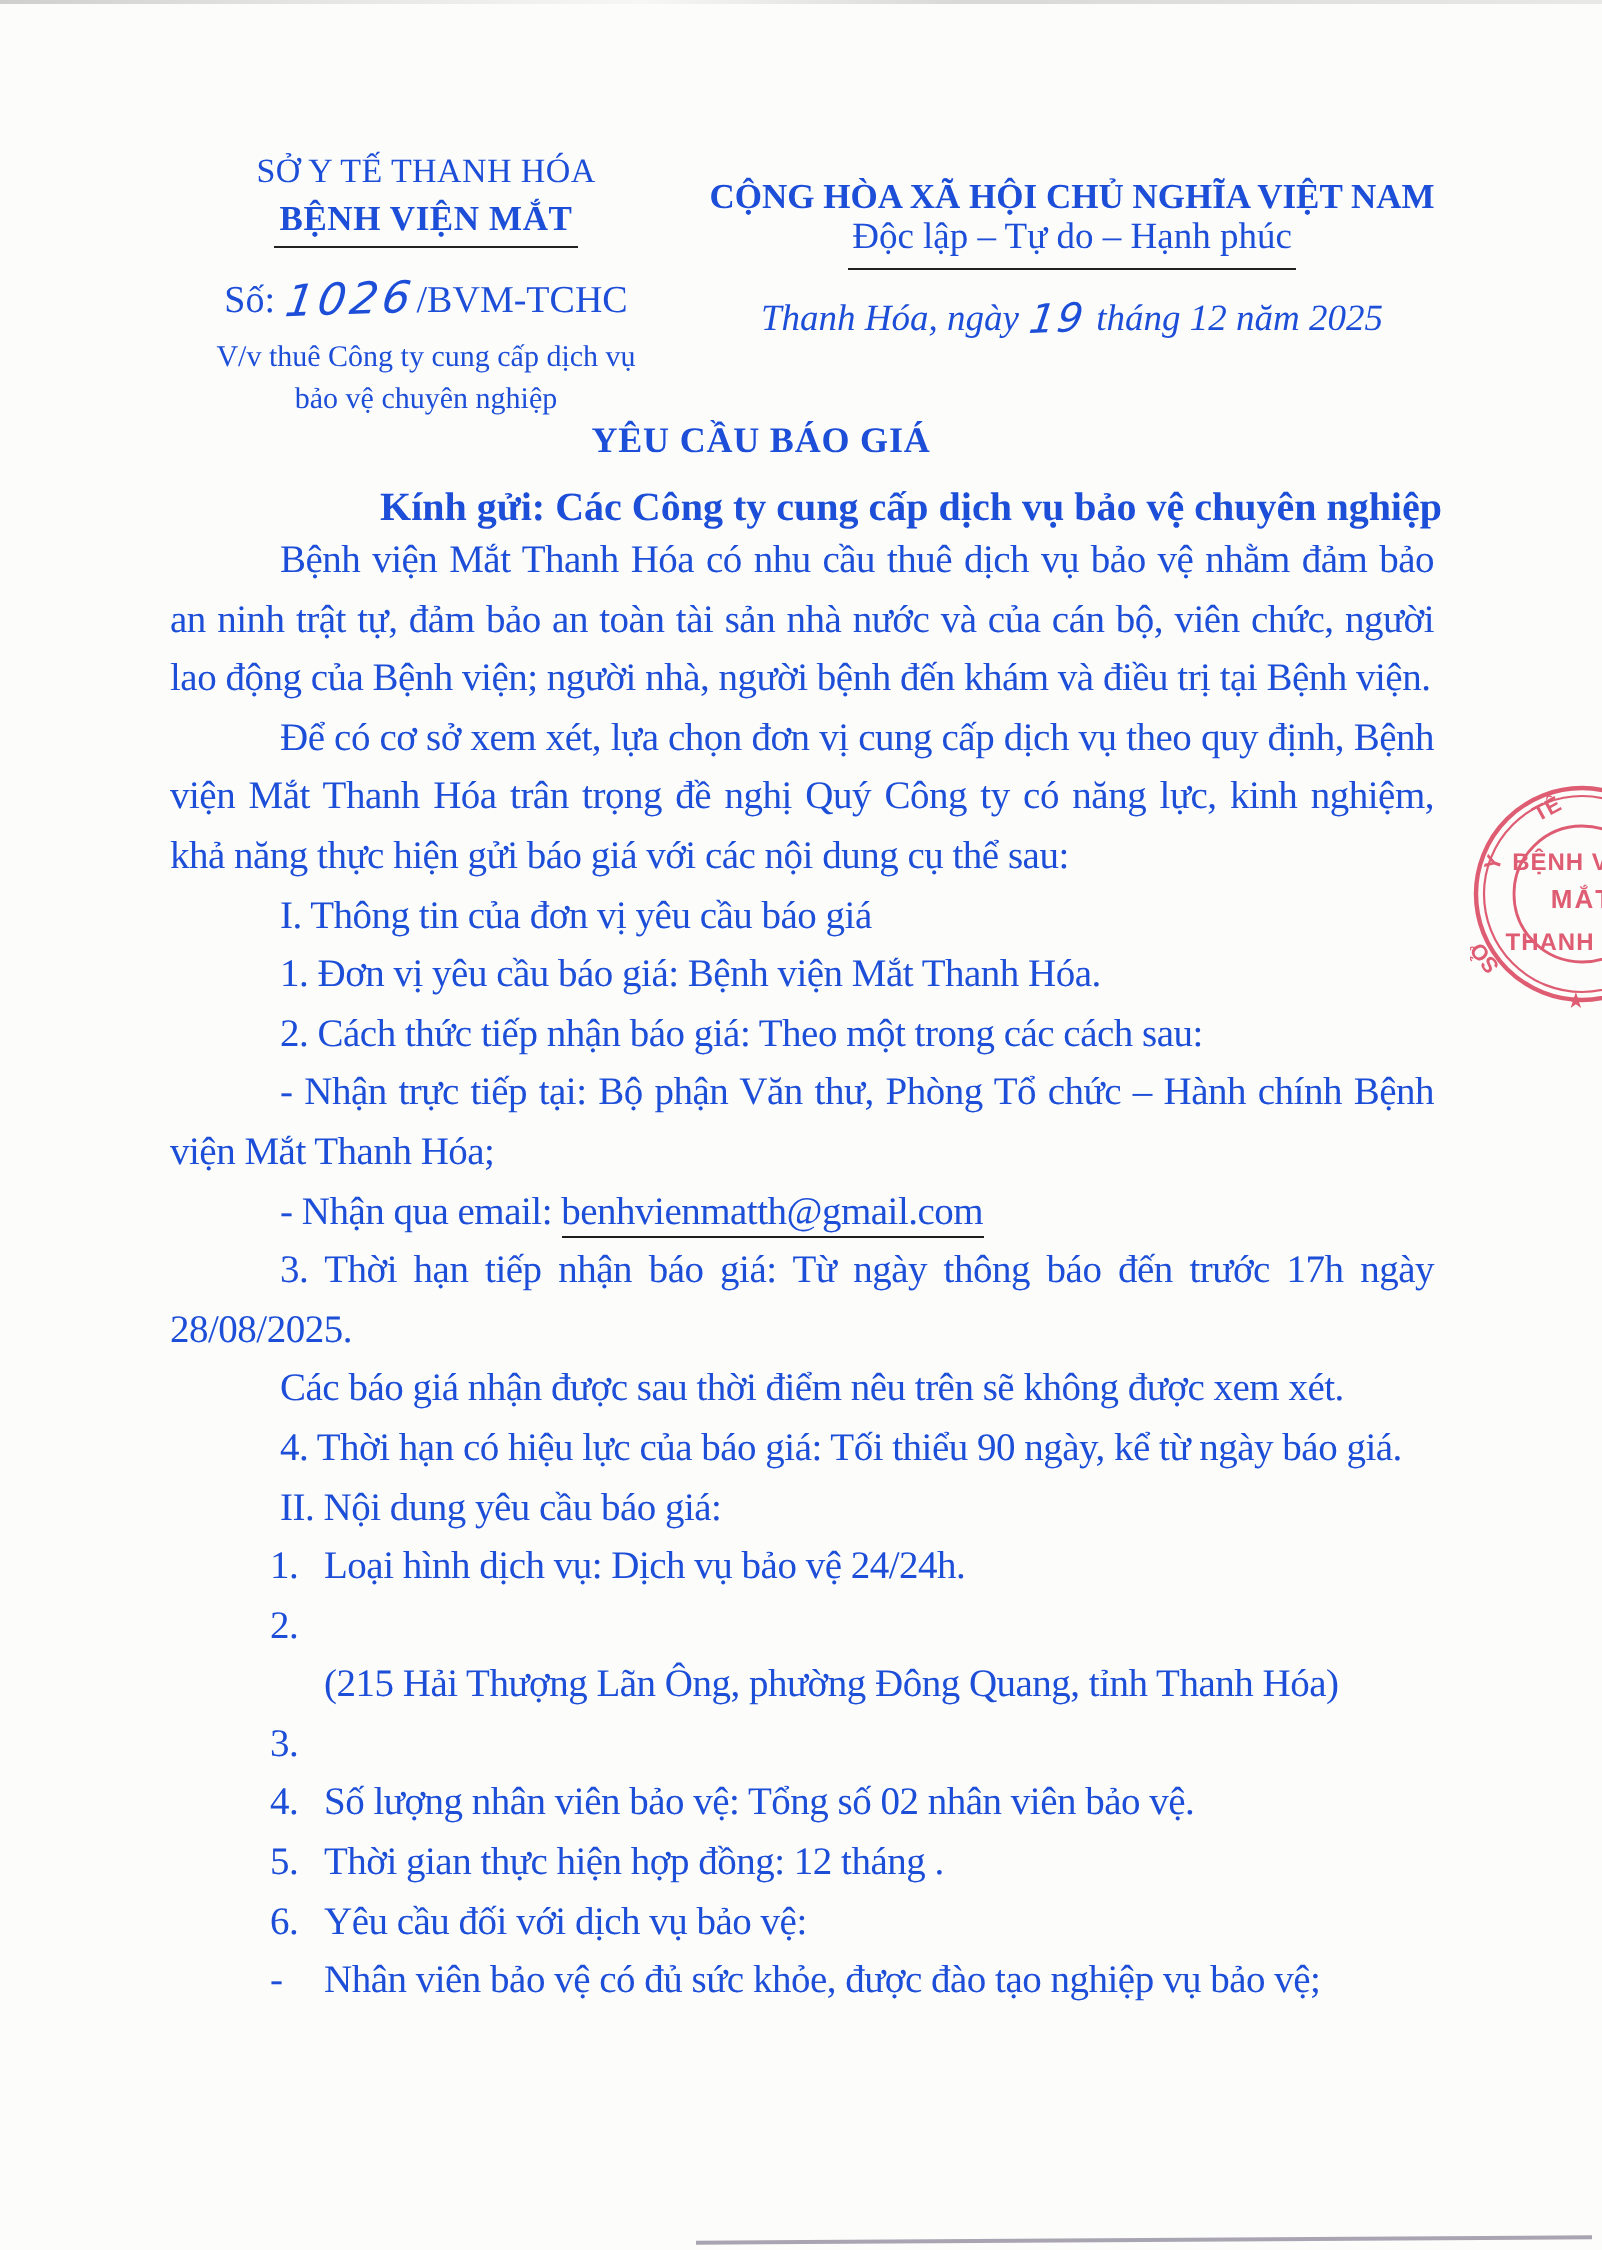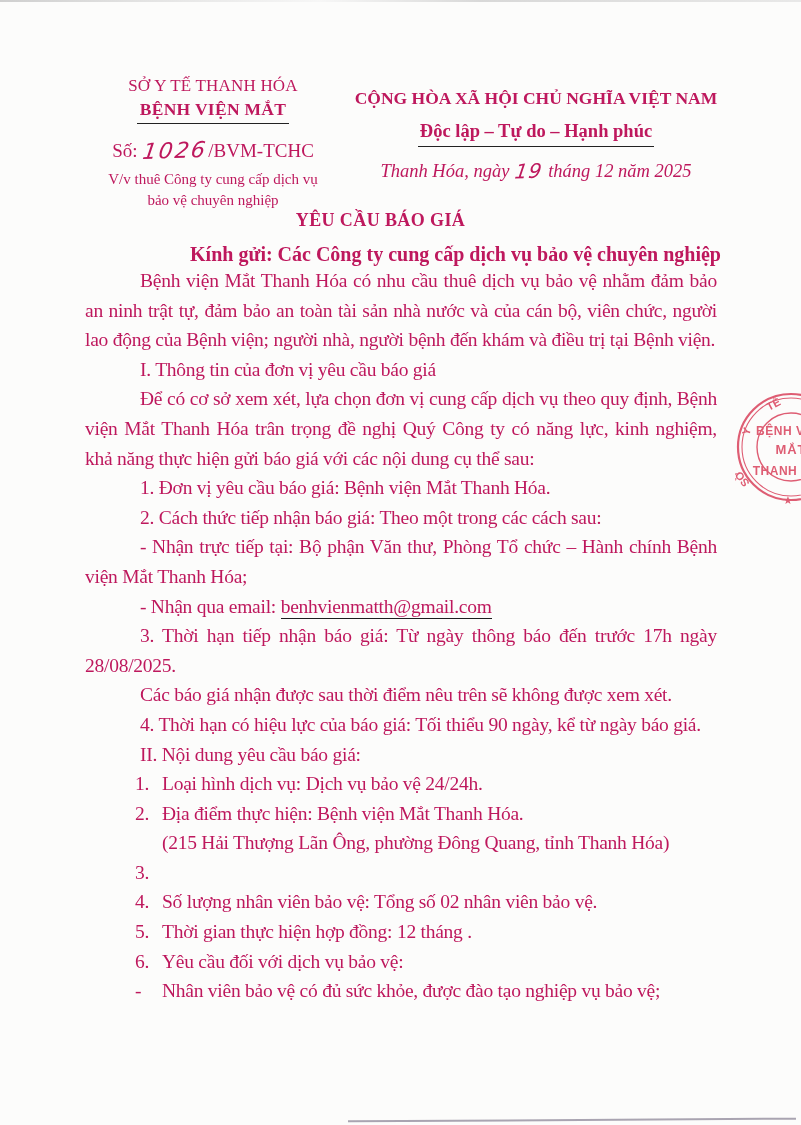--- a/index.html
+++ b/index.html
@@ -1,18 +1,18 @@
 <!DOCTYPE html>
 <html><head>
 <meta charset="utf-8">
 <style>
   html,body{margin:0;padding:0;background:#e8e8e8;}
   .page{
     position:relative;width:801px;height:1125px;margin:0 auto;
-    background:#fcfcfb;color:#be185d;overflow:hidden;
+    background:#fcfcfb;color:#1d4ed8;overflow:hidden;
     font-family:"Liberation Serif","DejaVu Serif",serif;
   }
   
   .scan-top{position:absolute;top:0;left:0;right:0;height:2px;
     background:linear-gradient(90deg,#aaa 0%,#cfcfcf 18%,#f2f2f2 40%,#bbb 60%,#d8d8d8 100%);
     opacity:.55;}
   .scan-bottom{position:absolute;top:1119px;left:348px;width:448px;height:1.6px;
     background:#8d8798;opacity:.75;transform:rotate(-0.35deg);}
   
   .hdr-left{position:absolute;top:76px;left:80px;width:266px;text-align:center;}
@@ -20,21 +20,21 @@
   .org{margin-top:3px;font-weight:bold;font-size:17.5px;letter-spacing:.3px;}
   .u-org{display:inline-block;padding:0 3px 3px 3px;border-bottom:1.6px solid #222;}
   .doc-no{margin-top:13px;font-size:19px;white-space:nowrap;}
   .hand{font-family:"DejaVu Sans",sans-serif;font-style:italic;display:inline-block;
     font-size:22px;letter-spacing:2px;transform:skewX(-10deg) rotate(-2deg);
     position:relative;top:1px;padding:0 1px;}
   .hand-sm{font-size:20px;letter-spacing:1px;}
   .subject{margin-top:7px;font-size:15px;line-height:21px;}
   .hdr-right{position:absolute;top:88px;left:344px;width:384px;text-align:center;}
   .motto1{font-weight:bold;font-size:17.5px;white-space:nowrap;}
-  .motto2{margin-top:12px;font-weight:bold;font-size:18.5px;}
+  .motto2{margin-top:0;font-weight:normal;font-size:18.5px;}
   .u-motto{display:inline-block;padding:0 2px 4px 2px;border-bottom:1.7px solid #222;}
   .dateline{margin-top:11px;font-style:italic;font-size:18.5px;white-space:nowrap;}
   
   .title{position:absolute;top:210px;left:60px;right:100px;text-align:center;
     font-weight:bold;font-size:18px;letter-spacing:.4px;}
   .salutation{position:absolute;top:243px;left:40px;right:80px;text-align:right;
     font-weight:bold;font-size:20px;}
   
   .body{position:absolute;top:266px;left:85px;width:632px;
     font-size:19.5px;line-height:29.6px;letter-spacing:-0.25px;}
@@ -80,37 +80,36 @@
       <span class="hand hand-sm">19</span>
       <span>tháng 12 năm 2025</span>
     </div>
   </div>
 
   <div class="title">YÊU CẦU BÁO GIÁ</div>
   <div class="salutation">Kính gửi: Các Công ty cung cấp dịch vụ bảo vệ chuyên nghiệp</div>
 
   <main class="body">
     <p class="p">Bệnh viện Mắt Thanh Hóa có nhu cầu thuê dịch vụ bảo vệ nhằm đảm bảo an ninh trật tự, đảm bảo an toàn tài sản nhà nước và của cán bộ, viên chức, người lao động của Bệnh viện; người nhà, người bệnh đến khám và điều trị tại Bệnh viện.</p>
+    <p class="p">Để có cơ sở xem xét, lựa chọn đơn vị cung cấp dịch vụ theo quy định, Bệnh viện Mắt Thanh Hóa trân trọng đề nghị Quý Công ty có năng lực, kinh nghiệm, khả năng thực hiện gửi báo giá với các nội dung cụ thể sau:</p>
     <p class="p">I. Thông tin của đơn vị yêu cầu báo giá</p>
-    <p class="p">Để có cơ sở xem xét, lựa chọn đơn vị cung cấp dịch vụ theo quy định, Bệnh viện Mắt Thanh Hóa trân trọng đề nghị Quý Công ty có năng lực, kinh nghiệm, khả năng thực hiện gửi báo giá với các nội dung cụ thể sau:</p>
     <p class="p">1.  Đơn vị yêu cầu báo giá: Bệnh viện Mắt Thanh Hóa.</p>
     <p class="p">2. Cách thức tiếp nhận báo giá: Theo một trong các cách sau:</p>
     <p class="p">- Nhận trực tiếp tại: Bộ phận Văn thư, Phòng Tổ chức – Hành chính Bệnh viện Mắt Thanh Hóa;</p>
     <p class="p"><span>- Nhận qua email: </span><span class="email">benhvienmatth@gmail.com</span></p>
     <p class="p">3. Thời hạn tiếp nhận báo giá: Từ ngày thông báo đến trước 17h ngày 28/08/2025.</p>
     <p class="p">Các báo giá nhận được sau thời điểm nêu trên sẽ không được xem xét.</p>
     <p class="p">4. Thời hạn có hiệu lực của báo giá: Tối thiểu 90 ngày, kể từ ngày báo giá.</p>
     <p class="p">II. Nội dung yêu cầu báo giá:</p>
     <div class="li">
       <span class="num">1.</span>
       <span class="txt">Loại hình dịch vụ: Dịch vụ bảo vệ 24/24h.</span>
     </div>
     <div class="li">
       <span class="num">2.</span>
-      <span class="txt">Địa điểm thực hiện: Bệnh viện Mắt Thanh Hóa.</span>
     </div>
     <div class="li">
       <span class="num"></span>
       <span class="txt">(215 Hải Thượng Lãn Ông, phường Đông Quang, tỉnh Thanh Hóa)</span>
     </div>
     <div class="li">
       <span class="num">3.</span>
     </div>
     <div class="li">
       <span class="num">4.</span>

